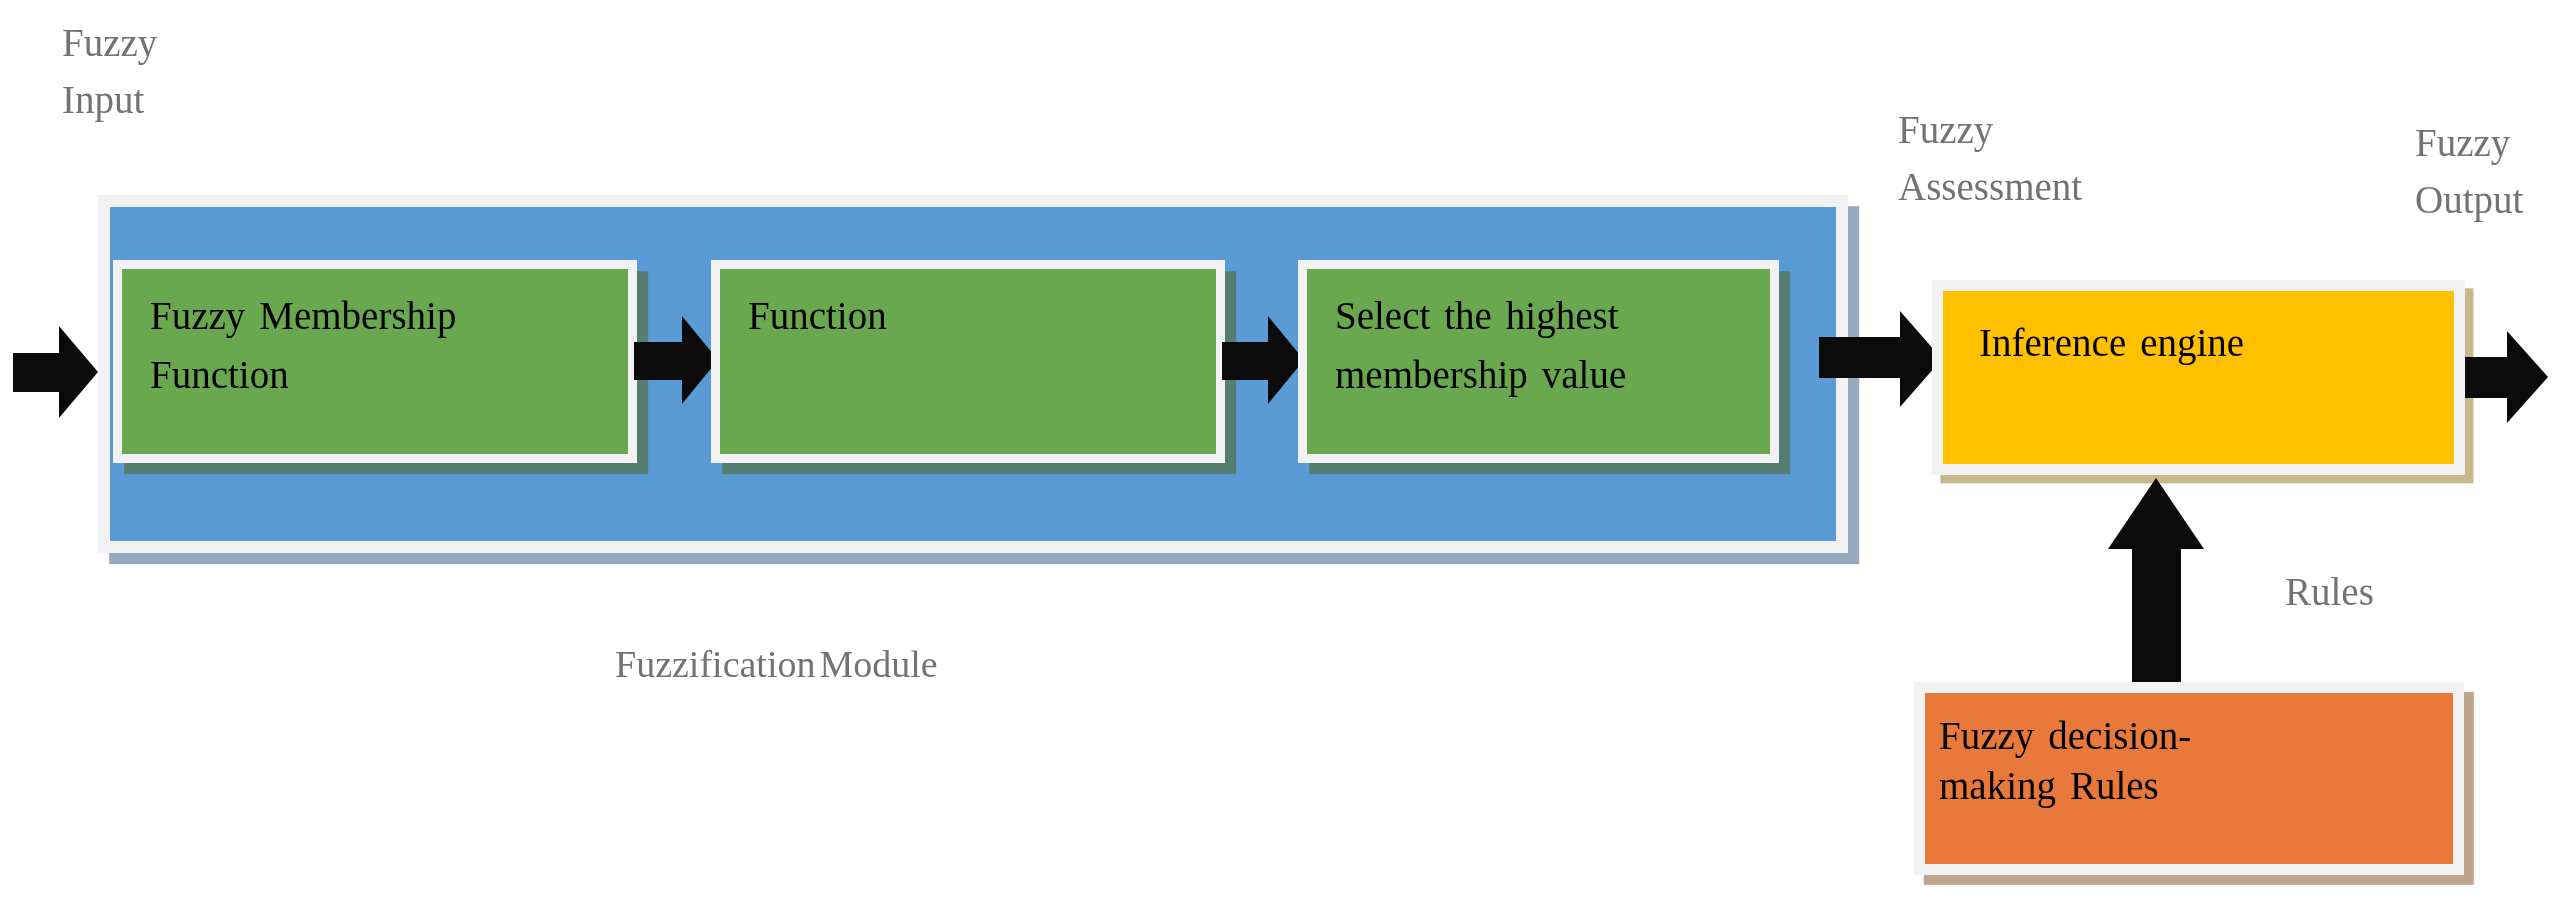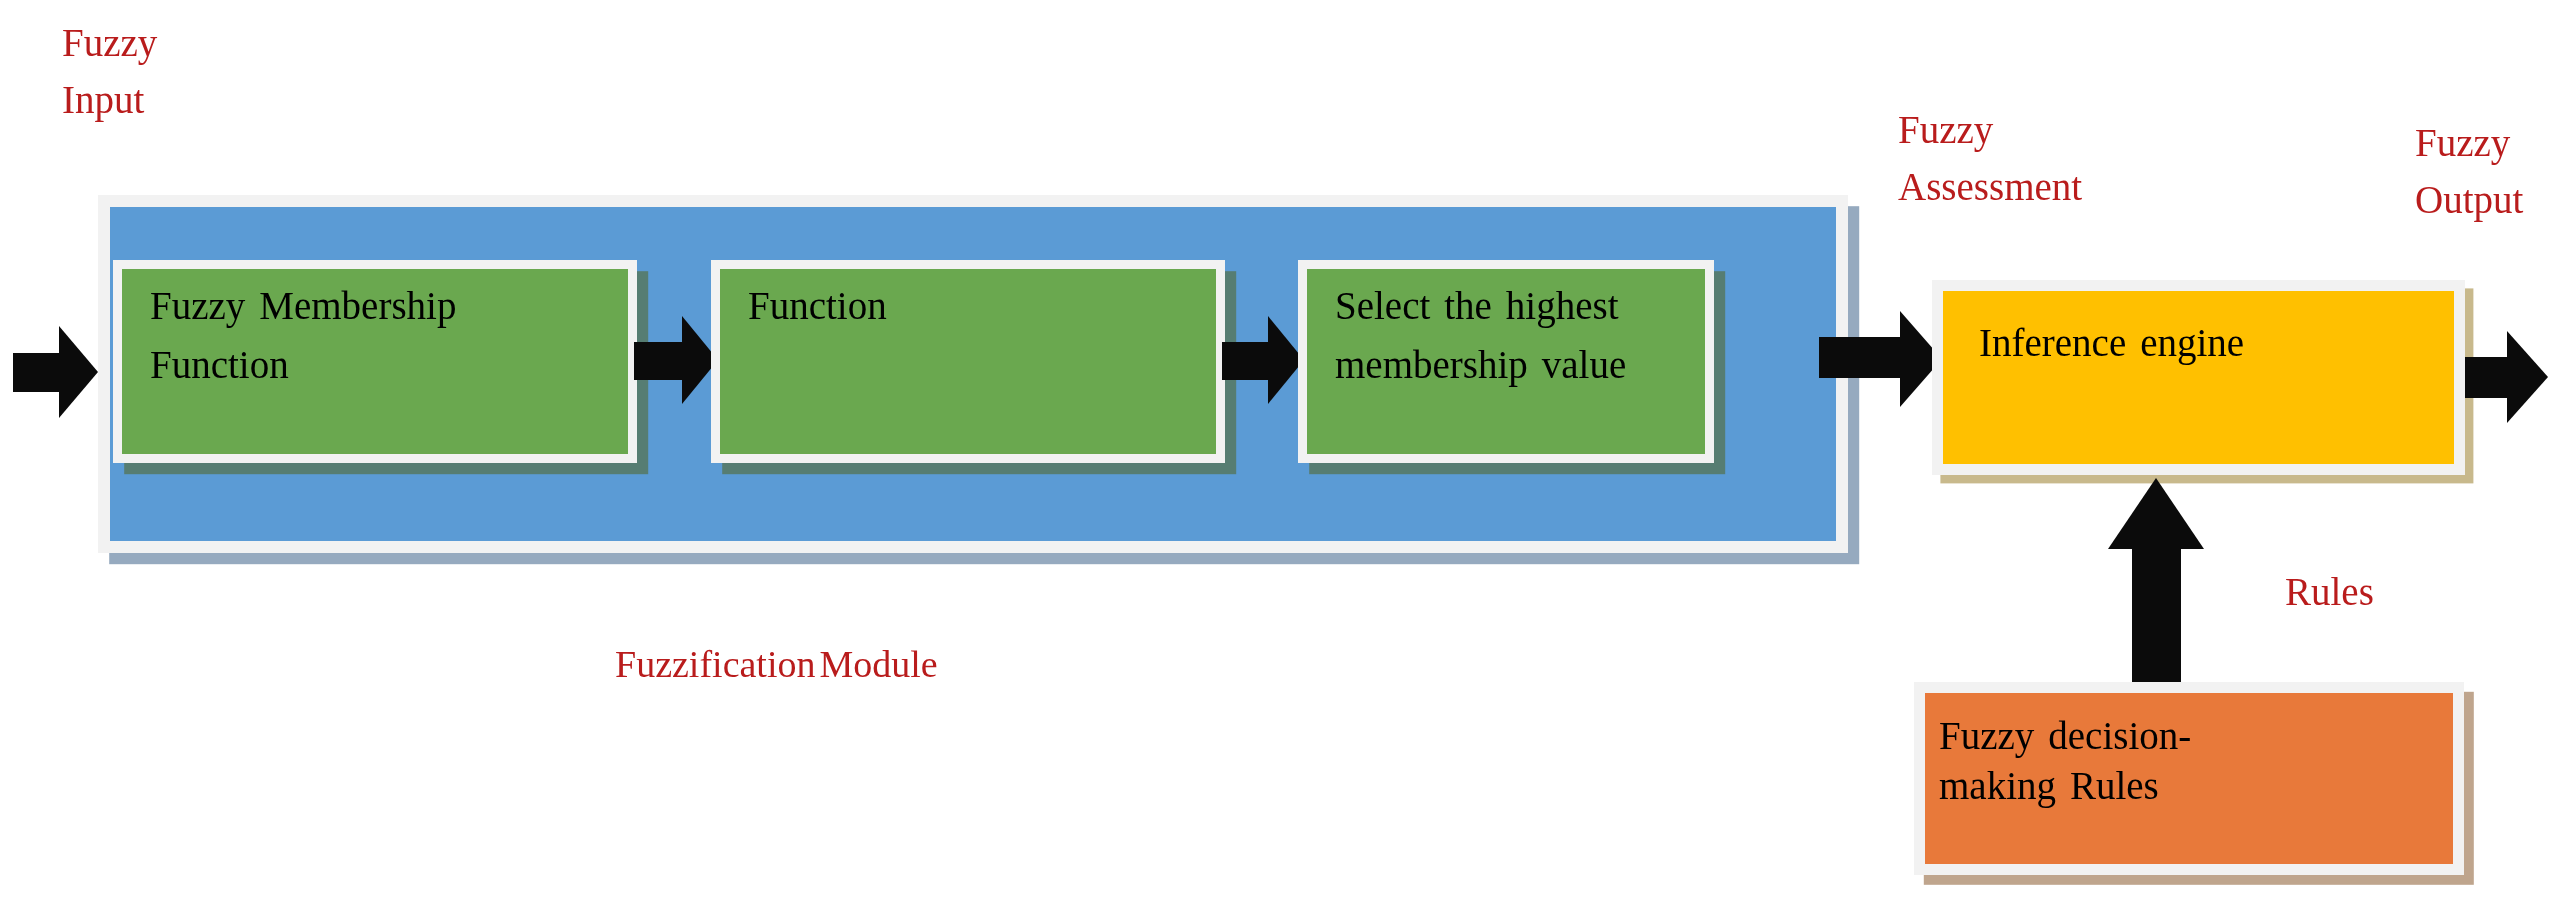--- a/index.html
+++ b/index.html
@@ -1,20 +1,20 @@
 <!DOCTYPE html>
 <html style="--container-blue: #5b9bd5; --process-green: #6aa84f; --inference-gold: #ffc000; --rules-orange: #e8793a; --frame-white: #f2f2f2; --arrow-black: #0b0b0b; --shadow-slate: #96aabf; --shadow-teal: #567d72; --shadow-tan: #c8b98c; --shadow-brown: #bfa58d;font-size:11.2px"><head>
 <meta charset="utf-8">
 <style>
   html,body{margin:0;padding:0;background:#fff;}
   .page{
     position:relative;width:2576px;height:917px;background:#ffffff;
     font-family:"Liberation Serif", serif;color:#000;overflow:hidden;
   }
-  .lbl{position:absolute;font-size:39px;line-height:1.45;color:#b91c1c;}
+  .lbl{position:absolute;font-size:39px;line-height:1.45;color:#737373;}
   .lbl span{display:block;}
   .box{position:absolute;box-sizing:border-box;}
   .container-blue{
     background:var(--container-blue);
     border:12.6px solid var(--frame-white);
     box-shadow:11.2px 11.2px 0 var(--shadow-slate);
   }
   .green-box{
     background:var(--process-green);
     border:9.8px solid var(--frame-white);
@@ -24,21 +24,21 @@
     background:var(--inference-gold);
     border:11.2px solid var(--frame-white);
     box-shadow:8.4px 8.4px 0 var(--shadow-tan);
   }
   .orange-box{
     background:var(--rules-orange);
     border:11.2px solid var(--frame-white);
     box-shadow:9.8px 9.8px 0 var(--shadow-brown);
   }
   .box-text{
-    font-size:39px;line-height:1.5;padding:8px 28px;word-spacing:4.2px;
+    font-size:39px;line-height:1.5;padding:18px 28px;word-spacing:4.2px;
   }
   .gold-box .box-text{padding:26.6px 36px;line-height:1.3;}
   .orange-box .box-text{padding:18px 14px;line-height:1.27;}
   .arrow{position:absolute;}
   .shaft{position:absolute;background:var(--arrow-black);}
   .head{position:absolute;width:0;height:0;border-style:solid;border-color:transparent;}
   .head.right{border-left-color:var(--arrow-black);}
   .head.up{border-bottom-color:var(--arrow-black);}
 </style>
 </head>
@@ -69,21 +69,21 @@
 
   <div class="box green-box" style="left:711px;top:260px;width:514px;height:203px;">
     <div class="box-text">Function</div>
   </div>
 
   <div class="arrow">
     <div class="shaft" style="left:1222px;top:342px;width:46px;height:38px;"></div>
     <div class="head right" style="left:1268px;top:316px;border-top-width:44px;border-bottom-width:44px;border-left-width:36px;"></div>
   </div>
 
-  <div class="box green-box" style="left:1298px;top:260px;width:416px;height:203px;">
+  <div class="box green-box" style="left:1298px;top:260px;width:481px;height:203px;">
     <div class="box-text">Select the highest membership value</div>
   </div>
 
   <div class="lbl" style="left:615px;top:637px;font-size:38px;word-spacing:-5.6px;">Fuzzification Module</div>
 
   <div class="arrow">
     <div class="shaft" style="left:1819px;top:337px;width:81px;height:41px;"></div>
     <div class="head right" style="left:1900px;top:311px;border-top-width:48px;border-bottom-width:48px;border-left-width:42px;"></div>
   </div>
 

